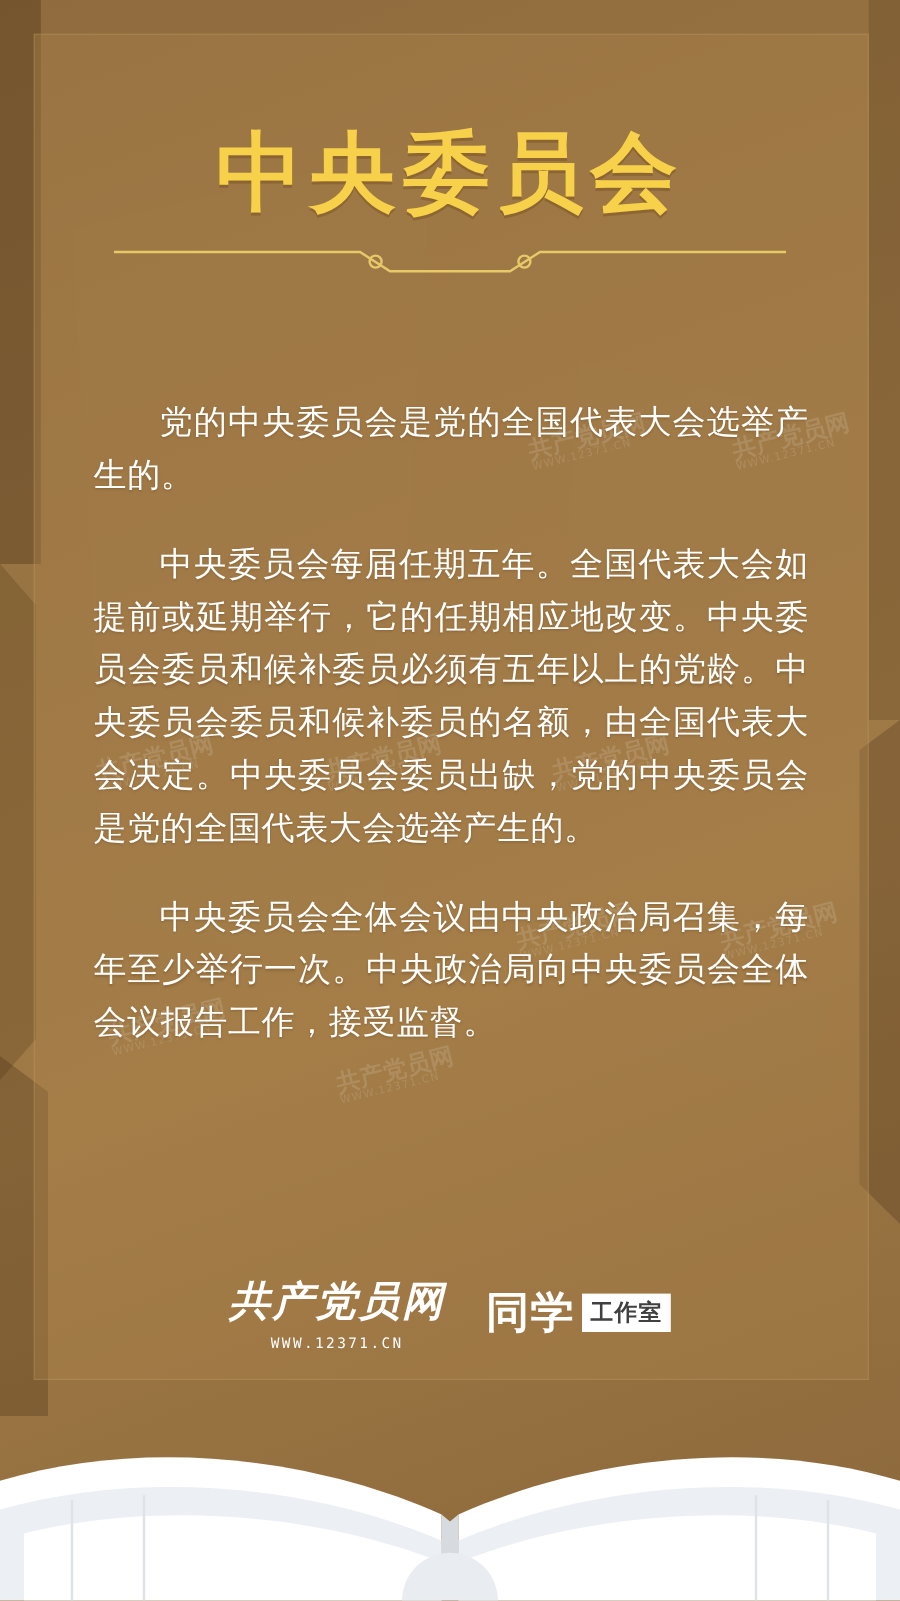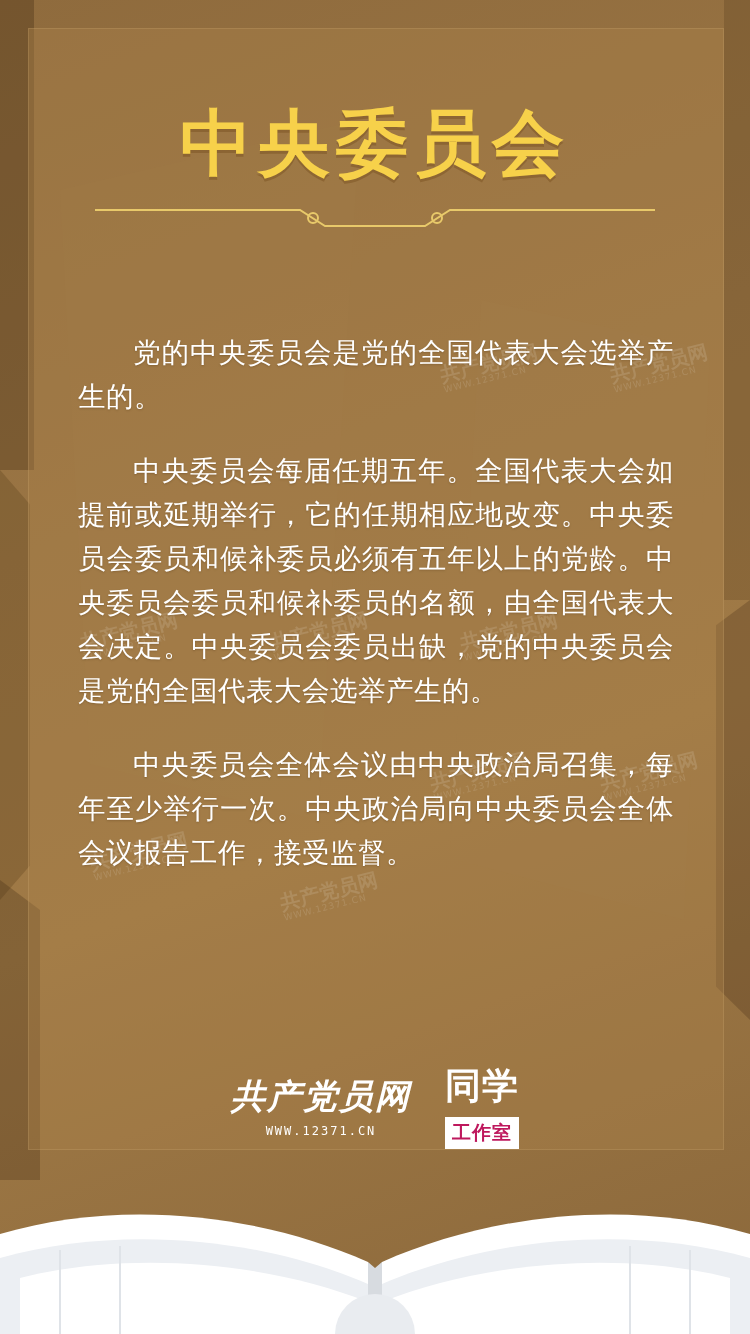--- a/index.html
+++ b/index.html
@@ -147,31 +147,30 @@
     font-family: "DejaVu Sans Mono", monospace;
     font-size: 12px;
     letter-spacing: 2px;
     margin-top: 4px;
   }
   .logo-studio {
     display: flex;
     align-items: center;
     gap: 6px;
     color: #ffffff;
-    flex-direction: column;
   }
   .logo-studio .studio-cn {
     font-family: "DejaVu Sans", "Liberation Sans", sans-serif;
     font-size: 36px;
     font-weight: bold;
     letter-spacing: 1px;
   }
   .logo-studio .studio-badge {
     background: #ffffff;
-    color: #be185d;
+    color: #404040;
     font-family: "DejaVu Sans", "Liberation Sans", sans-serif;
     font-size: 19px;
     font-weight: bold;
     padding: 3px 7px;
     letter-spacing: 1px;
   }
 
   
   .book {
     position: absolute;

